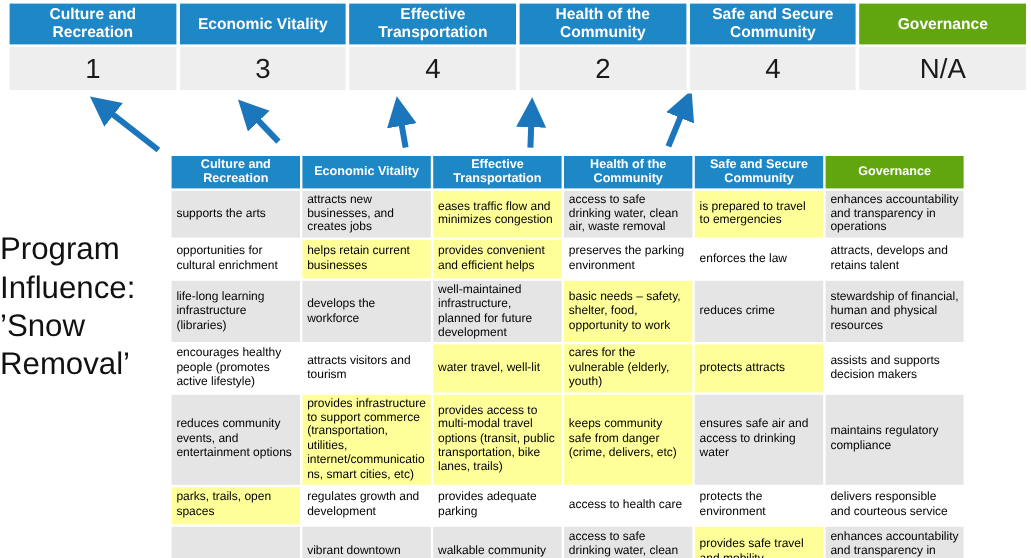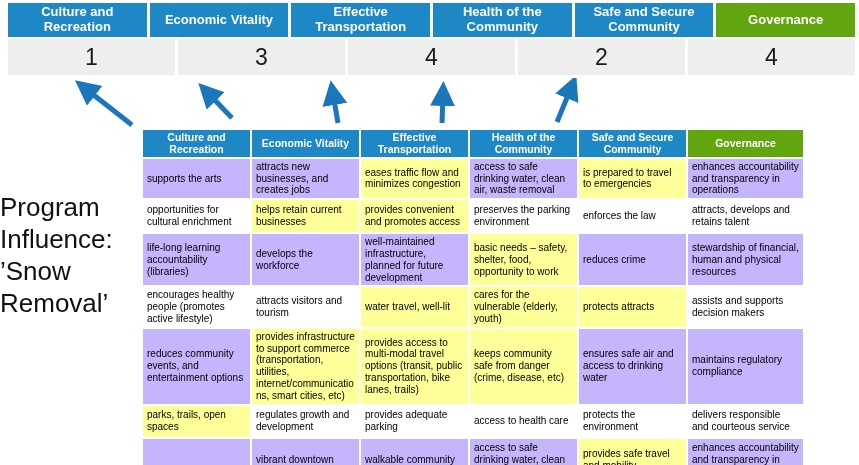--- a/index.html
+++ b/index.html
@@ -42,21 +42,21 @@
     border: 2px solid #ffffff; vertical-align: middle;
     font-size: 10px; line-height: 1.18; text-align: left; padding: 2px 4px;
     word-wrap: break-word;
   }
   table.matrix th {
     height: 27px; color: #fff; font-weight: bold; text-align: center;
     font-size: 10.5px; padding: 1px 2px;
   }
   table.matrix th.blue { background: #1E87C5; }
   table.matrix th.green { background: #61A60E; }
-  table.matrix tr.alt td { background: #c4b5fd; }
+  table.matrix tr.alt td { background: #e5e5e5; }
   table.matrix td.hl { background: #FFFF99 !important; }
   
   table.matrix tr:nth-child(2) td { height: 36px; }
   table.matrix tr:nth-child(3) td { height: 34px; }
   table.matrix tr:nth-child(4) td { height: 34px; }
   table.matrix tr:nth-child(5) td { height: 32px; }
   table.matrix tr:nth-child(6) td { height: 57px; }
   table.matrix tr:nth-child(7) td { height: 33px; }
   table.matrix tr:nth-child(8) td { height: 45px; }
   table.matrix tr:nth-child(9) td { height: 35px; }
@@ -74,20 +74,21 @@
         <div class="sb-head blue">Health of the Community</div>
         <div class="sb-head blue">Safe and Secure Community</div>
         <div class="sb-head green">Governance</div>
       </div>
     <div class="sb-row sb-scores">
         <div class="sb-score">1</div>
         <div class="sb-score">3</div>
         <div class="sb-score">4</div>
         <div class="sb-score">2</div>
         <div class="sb-score">4</div>
+        <div class="sb-score">N/A</div>
       </div>
   </div>
 
   <svg class="arrows" viewBox="0 0 540 52" xmlns="http://www.w3.org/2000/svg">
     <defs>
       <marker id="ah" markerWidth="7" markerHeight="7" refX="2.2" refY="2.5" orient="auto">
         <path d="M0,0 L5,2.5 L0,5 z" fill="#1B76BC"></path>
       </marker>
     </defs>
     <line x1="77" y1="47" x2="31" y2="11" stroke="#1B76BC" stroke-width="5" marker-end="url(#ah)"></line>
@@ -122,46 +123,46 @@
             <td>supports the arts</td>
             <td>attracts new businesses, and creates jobs</td>
             <td class="hl">eases traffic flow and minimizes congestion</td>
             <td>access to safe drinking water, clean air, waste removal</td>
             <td class="hl">is prepared to travel to emergencies</td>
             <td>enhances accountability and transparency in operations</td>
           </tr>
           <tr>
             <td>opportunities for cultural enrichment</td>
             <td class="hl">helps retain current businesses</td>
-            <td class="hl">provides convenient and promotes access</td>
+            <td class="hl">provides convenient and efficient helps</td>
             <td>preserves the parking environment</td>
             <td>enforces the law</td>
             <td>attracts, develops and retains talent</td>
           </tr>
           <tr class="alt">
-            <td>life-long learning accountability (libraries)</td>
+            <td>life-long learning infrastructure (libraries)</td>
             <td>develops the workforce</td>
             <td>well-maintained infrastructure, planned for future development</td>
             <td class="hl">basic needs – safety, shelter, food, opportunity to work</td>
             <td>reduces crime</td>
             <td>stewardship of financial, human and physical resources</td>
           </tr>
           <tr>
             <td>encourages healthy people (promotes active lifestyle)</td>
             <td>attracts visitors and tourism</td>
             <td class="hl">water travel, well-lit</td>
             <td class="hl">cares for the vulnerable (elderly, youth)</td>
             <td class="hl">protects attracts</td>
             <td>assists and supports decision makers</td>
           </tr>
           <tr class="alt">
             <td>reduces community events, and entertainment options</td>
             <td class="hl">provides infrastructure to support commerce (transportation, utilities, internet/communications, smart cities, etc)</td>
             <td class="hl">provides access to multi-modal travel options (transit, public transportation, bike lanes, trails)</td>
-            <td class="hl">keeps community safe from danger (crime, disease, etc)</td>
+            <td class="hl">keeps community safe from danger (crime, delivers, etc)</td>
             <td>ensures safe air and access to drinking water</td>
             <td>maintains regulatory compliance</td>
           </tr>
           <tr>
             <td class="hl">parks, trails, open spaces</td>
             <td>regulates growth and development</td>
             <td>provides adequate parking</td>
             <td>access to health care</td>
             <td>protects the environment</td>
             <td>delivers responsible and courteous service</td>

